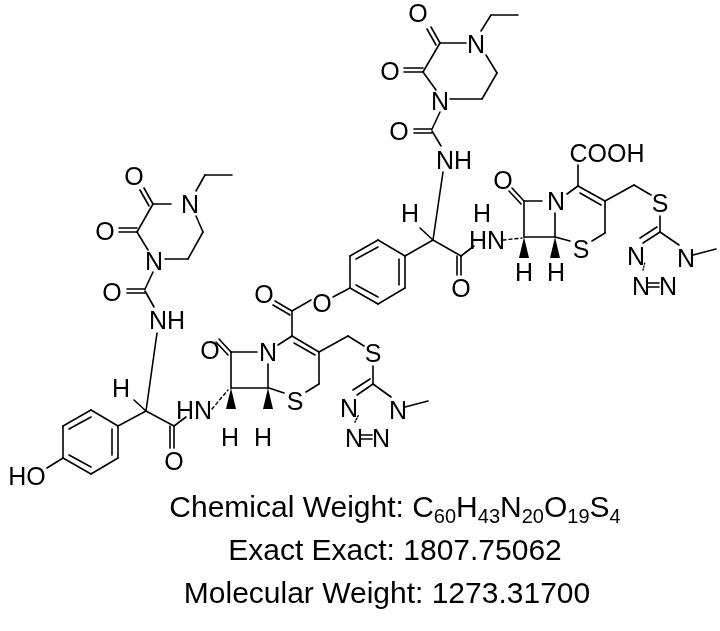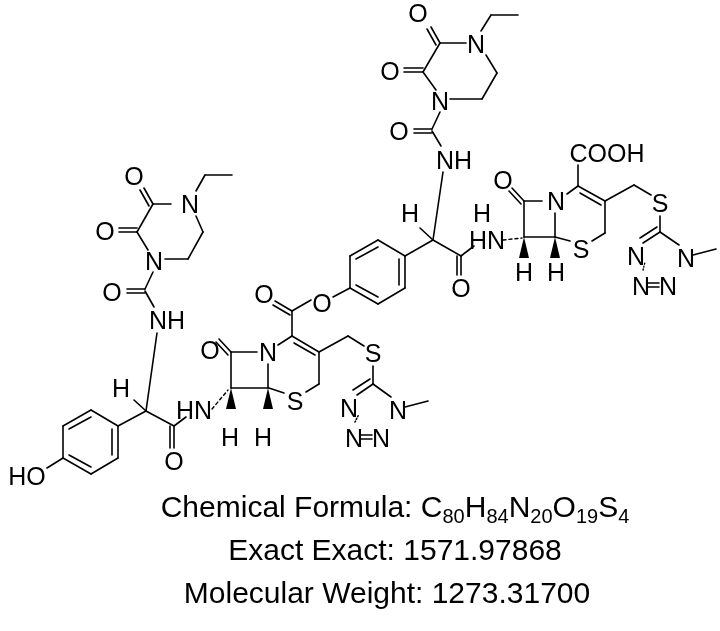--- a/index.html
+++ b/index.html
@@ -223,23 +223,23 @@
     <line x1="118" y1="458" x2="118" y2="426"></line>
     <line x1="91" y1="417" x2="69" y2="429"></line>
     <line x1="69" y1="455" x2="91" y2="467"></line>
     <line x1="112" y1="455" x2="112" y2="429"></line>
     <line x1="63" y1="458" x2="47" y2="468"></line>
     <text x="27" y="476">HO</text>
   </g>
 </svg>
 
 <div class="info" id="formula-line">
-  <span>Chemical Formula:</span>
-  <span id="formula-value">C<sub>80</sub>H<sub>84</sub>N<sub>20</sub>O<sub>19</sub>S<sub>4</sub></span>
+  <span>Chemical Weight:</span>
+  <span id="formula-value">C<sub>60</sub>H<sub>43</sub>N<sub>20</sub>O<sub>19</sub>S<sub>4</sub></span>
 </div>
 <div class="info" id="mass-line">
   <span>Exact Exact:</span>
-  <span>1571.97868</span>
+  <span>1807.75062</span>
 </div>
 <div class="info" id="mw-line">
   <span>Molecular Weight:</span>
   <span>1273.31700</span>
 </div>
 
 </body></html>

